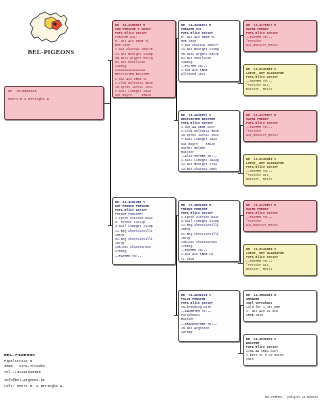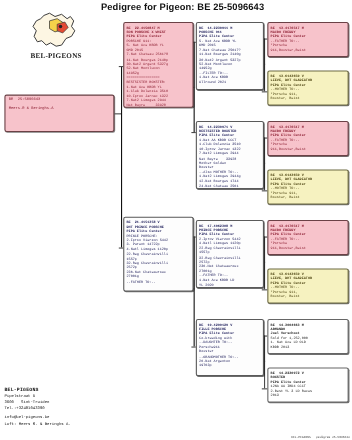--- a/index.html
+++ b/index.html
@@ -85,21 +85,20 @@
     position:absolute; right:2px; bottom:1.5px;
     font-size:2.7px; color:#444; white-space:pre;
     font-family:"Liberation Mono", monospace;
   }
 </style>
 </head>
 <body>
 
 <div id="page">
 
-  <div class="title">Pedigree for Pigeon: BE  25-5096643</div>
 
   <div class="logo-wrap">
     <svg width="78" height="42" viewBox="0 0 78 42">
       <path d="M28 6 L33 4 L38 7 L44 5 L49 9 L52 7 L55 11 L53 16 L56 20 L53 25 L48 27 L44 33 L39 34 L34 31 L30 33 L26 29 L22 30 L19 25 L21 20 L18 16 L21 11 L25 9 Z" fill="#fdf6e3" stroke="#3a3a3a" stroke-width="0.9"></path>
       <path d="M33 11 L40 9 L46 13 L44 19 L38 21 L33 18 Z" fill="#f5d24a" stroke="#3a3a3a" stroke-width="0.7"></path>
       <path d="M40 14 L47 12 L50 17 L45 22 L40 20 Z" fill="#e34a33" stroke="#3a3a3a" stroke-width="0.6"></path>
       <circle cx="43" cy="16" r="1.6" fill="#222"></circle>
     </svg>
     <div class="logo-text">BEL-PIGEONS</div>
   </div>

